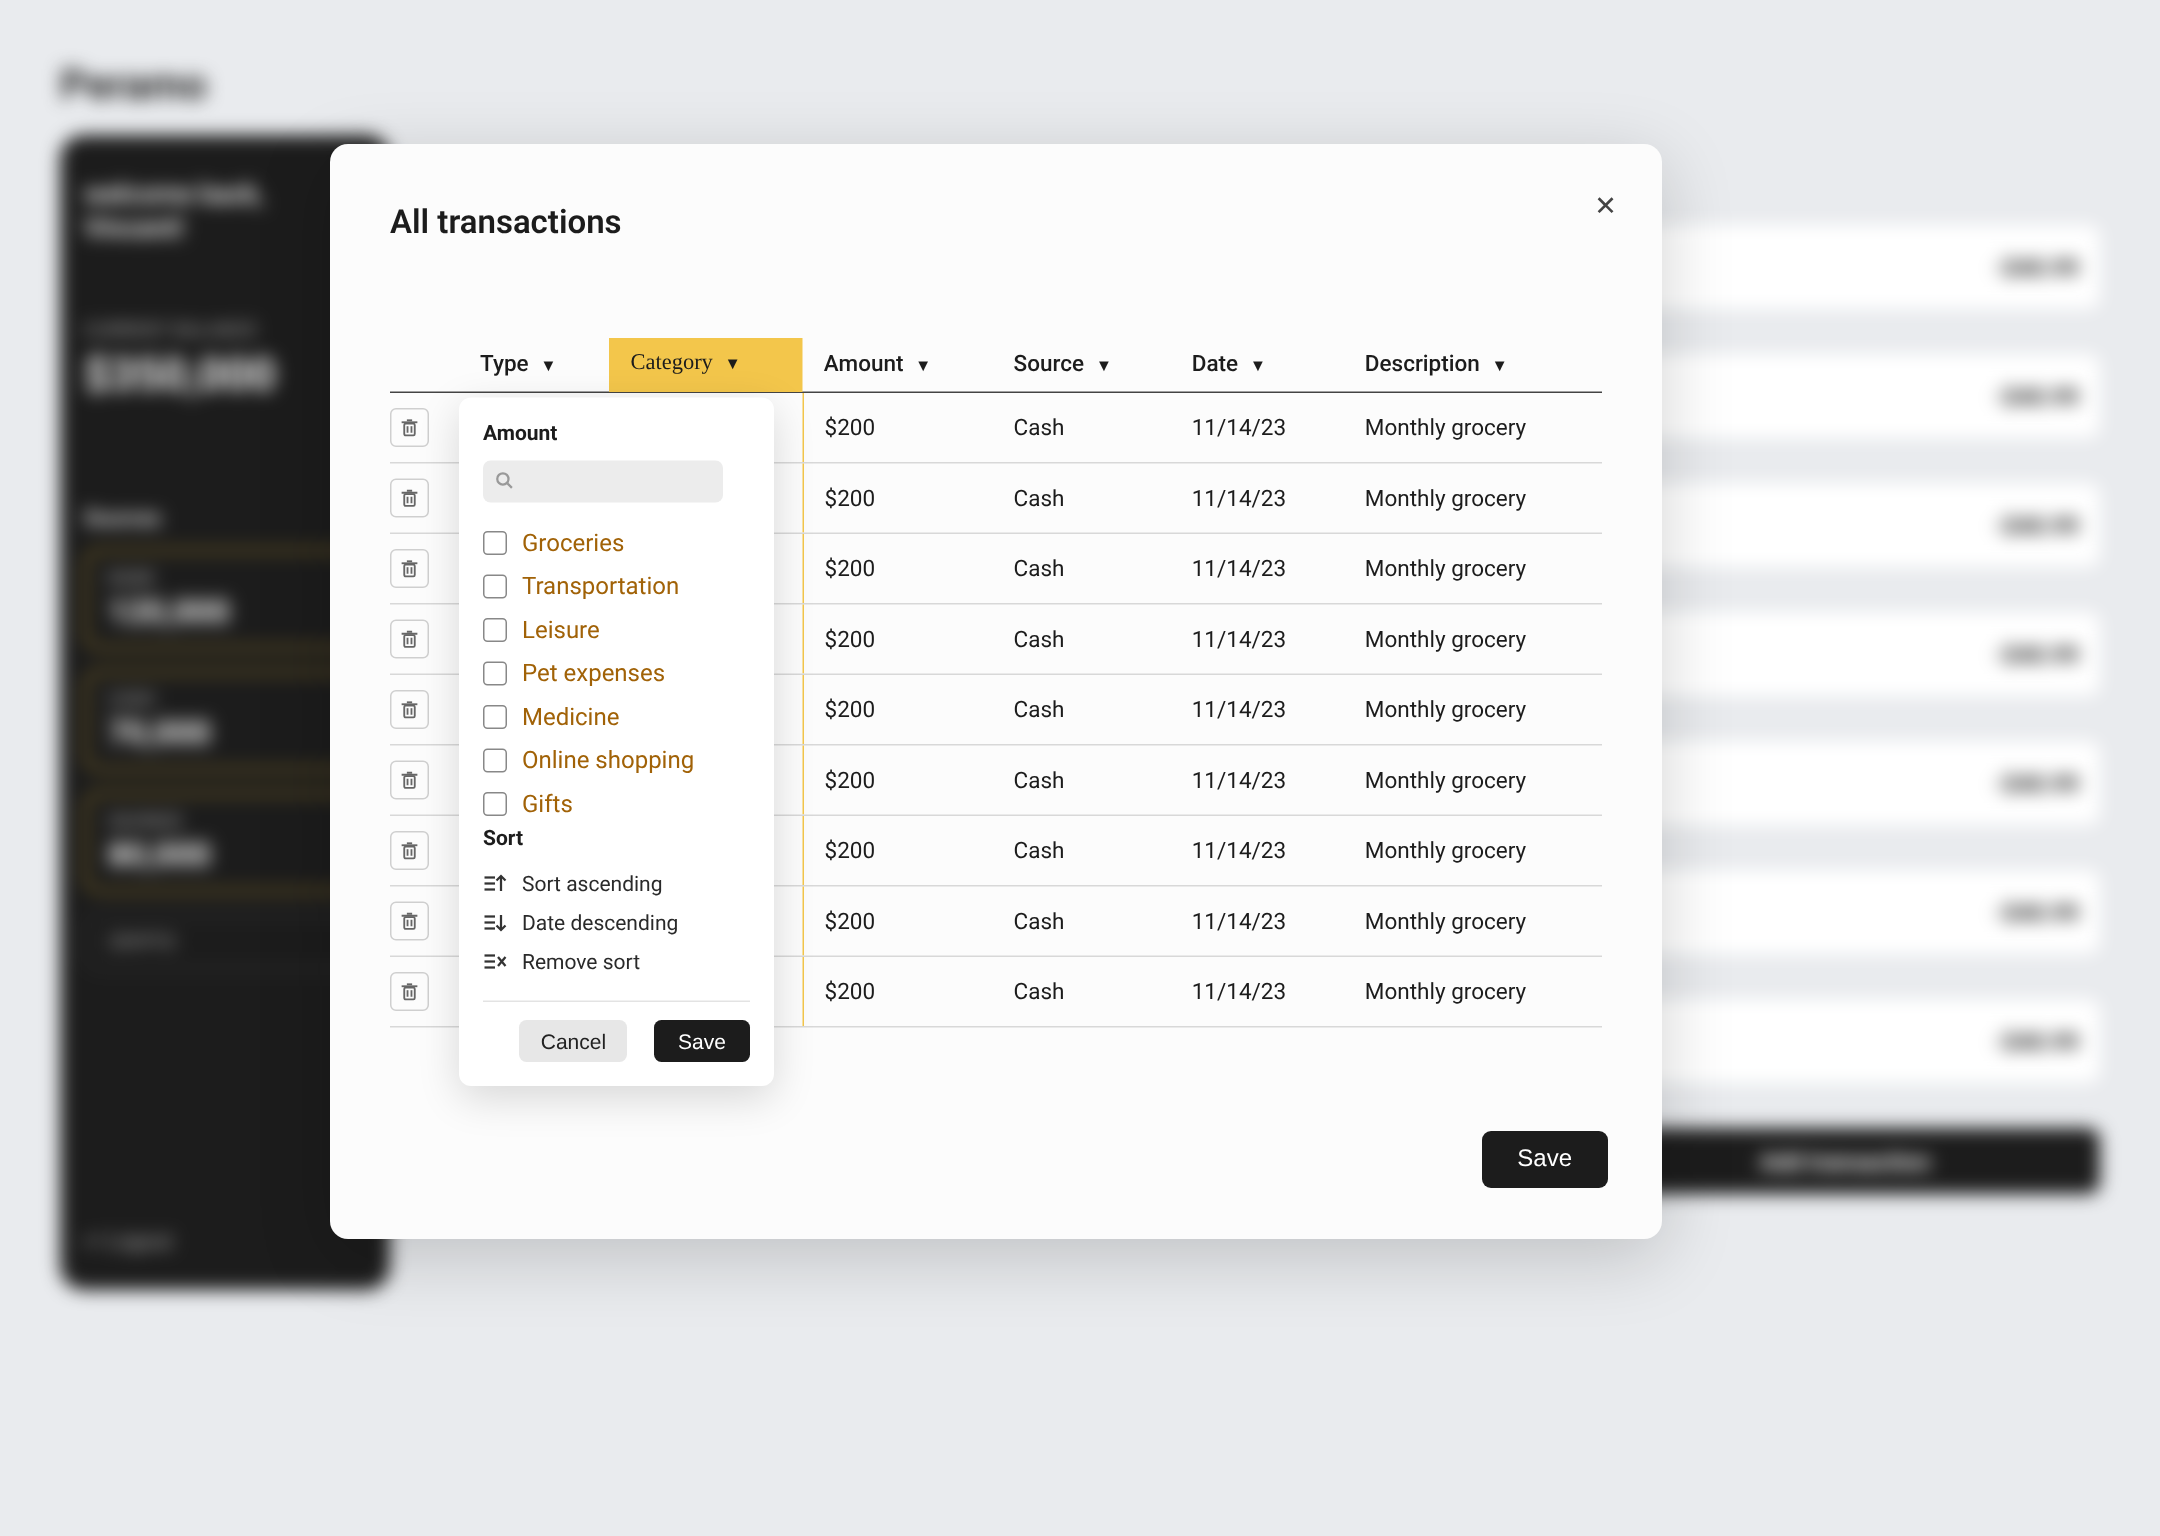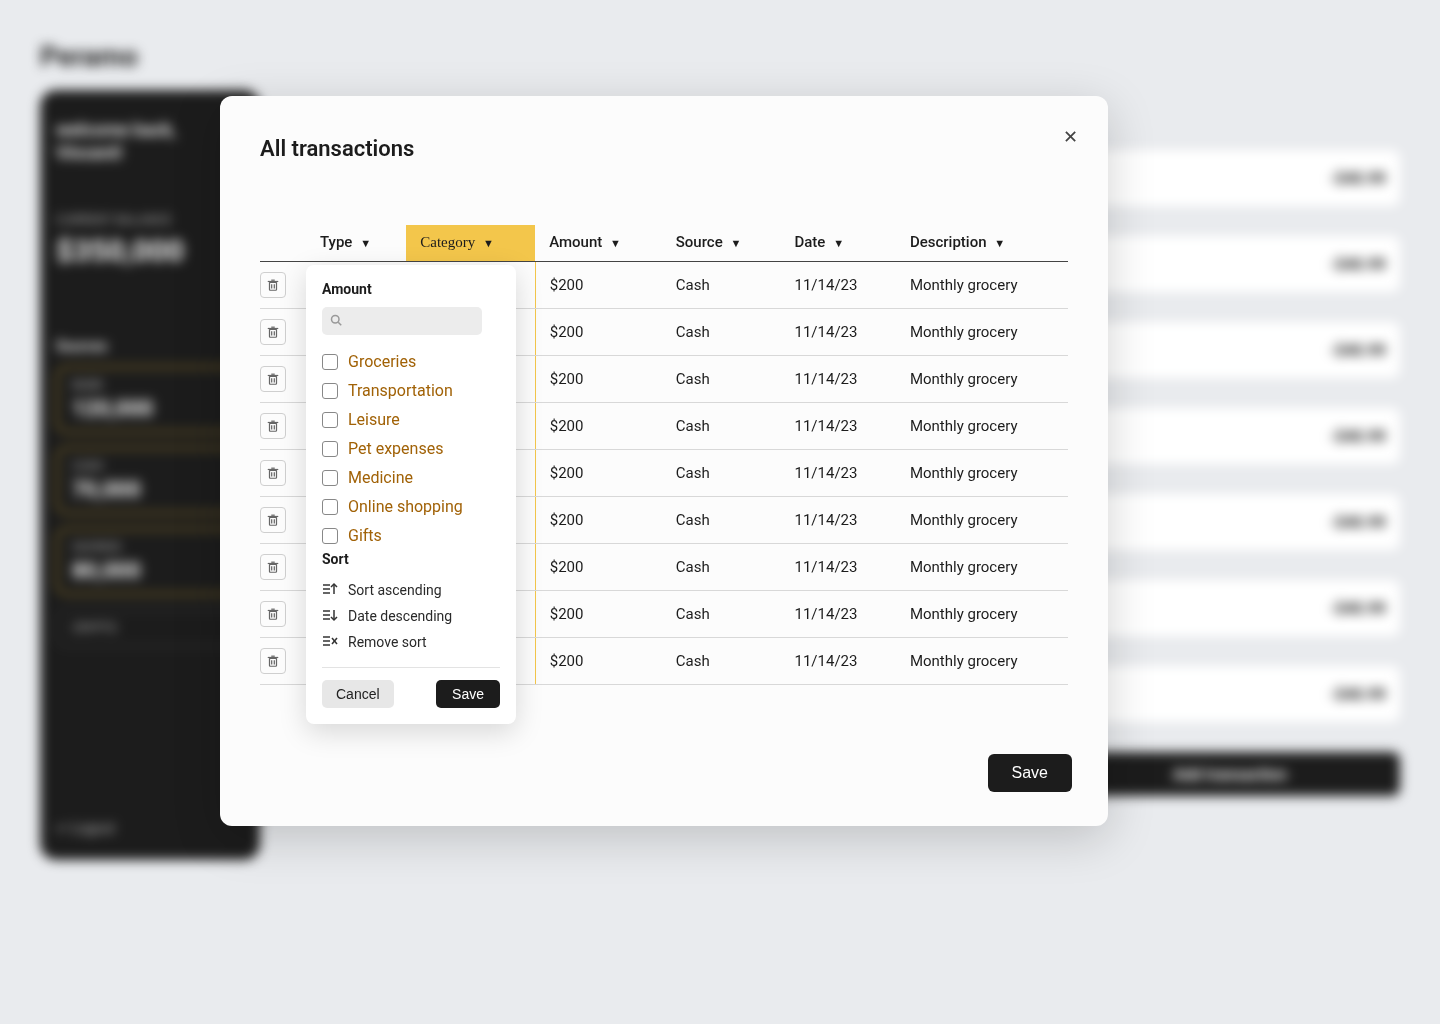--- a/index.html
+++ b/index.html
@@ -241,22 +241,22 @@
       cursor: pointer;
     }
     .sort-item svg { width: 16px; height: 14px; flex: none; }
     .drop-divider {
       height: 1px;
       background: #e3e3e3;
       margin: 12px 0 10px;
     }
     .drop-footer {
       display: flex;
-      justify-content: space-between;
-      gap: 8px;
+      justify-content: flex-end;
+      gap: 18px;
       margin-top: 12px;
     }
     .btn-cancel {
       background: #e7e7e7;
       border: none;
       border-radius: 5px;
       padding: 6px 14px;
       font-size: 14px;
       cursor: pointer;
       color: #222;

